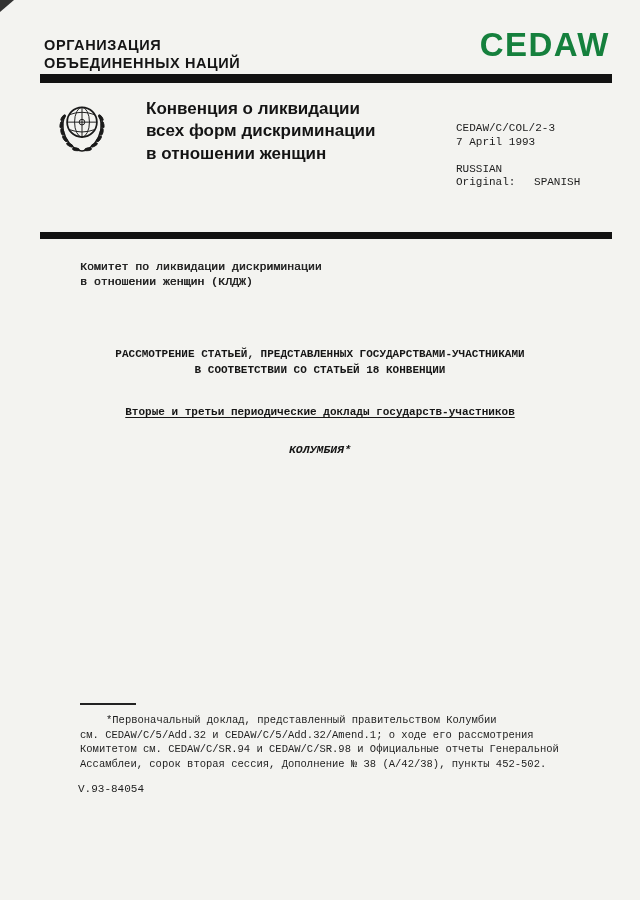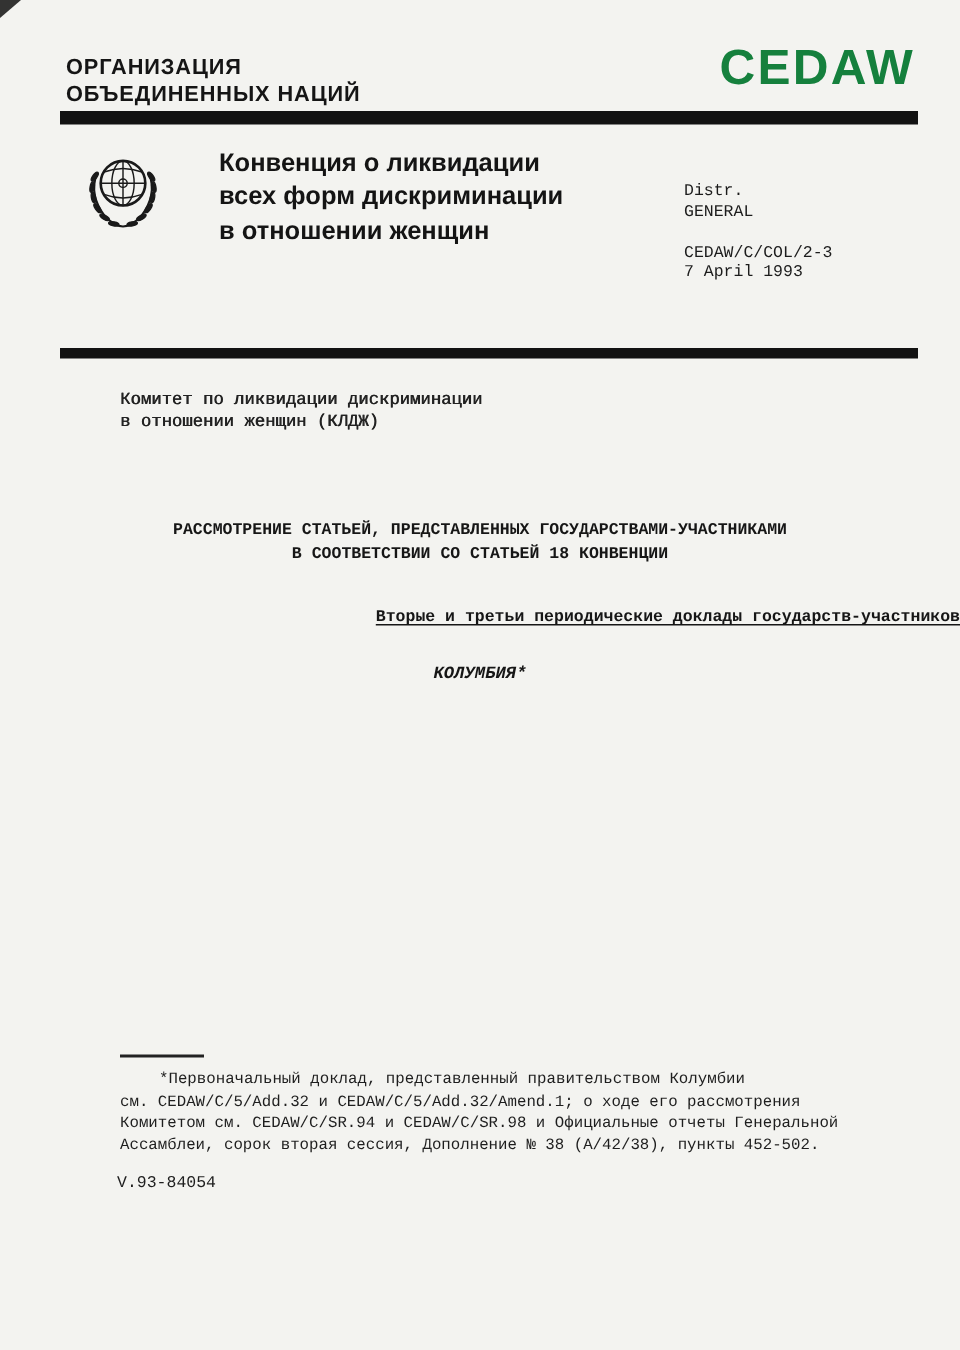--- a/index.html
+++ b/index.html
@@ -95,21 +95,21 @@
     left: 0; right: 0; top: 347px;
     text-align: center;
     font-weight: bold;
     font-size: 11px;
     line-height: 1.45;
     color: #161616;
   }
   .subheading {
     position: absolute;
     left: 0; right: 0; top: 406px;
-    text-align: right;
+    text-align: center;
     font-weight: bold;
     font-size: 11px;
     color: #161616;
   }
   .subheading span {
     text-decoration: underline;
     text-underline-offset: 2px;
   }
   .country-title {
     position: absolute;
@@ -192,26 +192,29 @@
   </div>
 
   <div class="conv-title">
     <div>Конвенция о ликвидации</div>
     <div>всех форм дискриминации</div>
     <div>в отношении женщин</div>
   </div>
 
   <div class="distr-block">
     <div class="distr-group">
-      <div>Distr.</div>
-      <div>GENERAL</div>
+      <div>CEDAW/C/COL/2-3</div>
+      <div>7 April 1993</div>
     </div>
     <div class="distr-group">
-      <div>CEDAW/C/COL/2-3</div>
-      <div>7 April 1993</div>
+      <div>RUSSIAN</div>
+      <div class="distr-inline">
+        <span>Original:</span>
+        <span>SPANISH</span>
+      </div>
     </div>
   </div>
 
   <div class="rule-mid"></div>
 
   <div class="committee">
     <div>Комитет по ликвидации дискриминации</div>
     <div>в отношении женщин (КЛДЖ)</div>
   </div>
 

